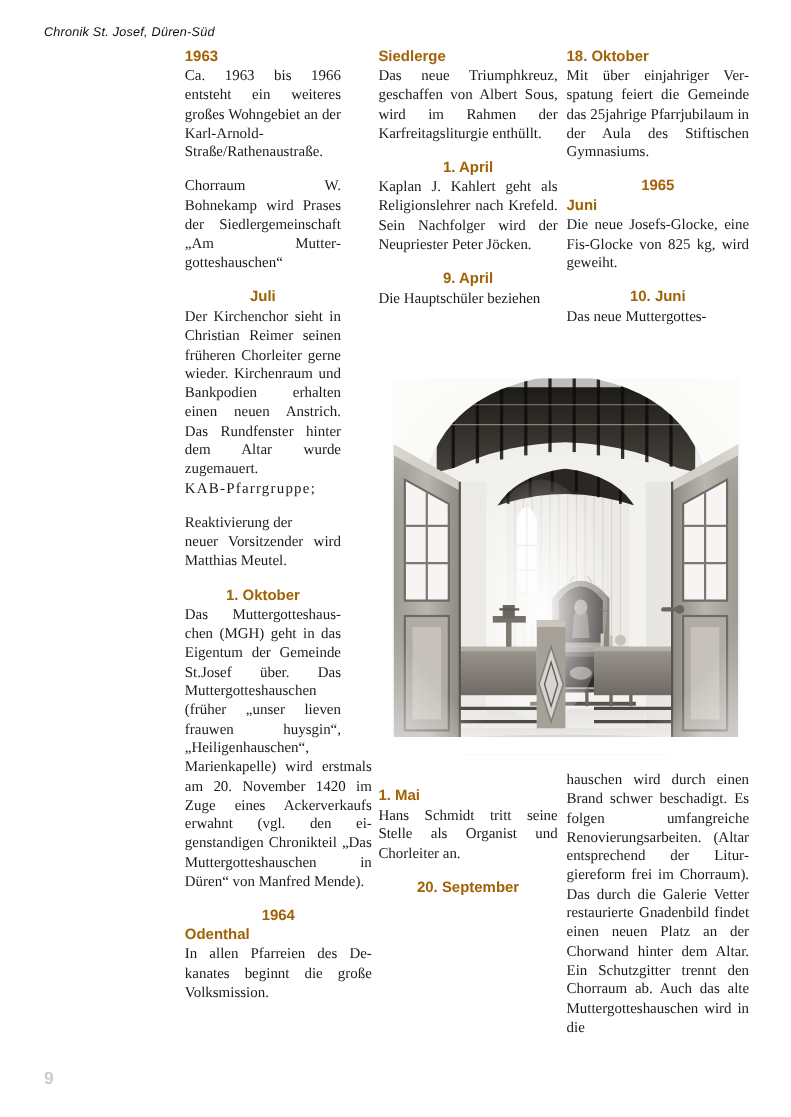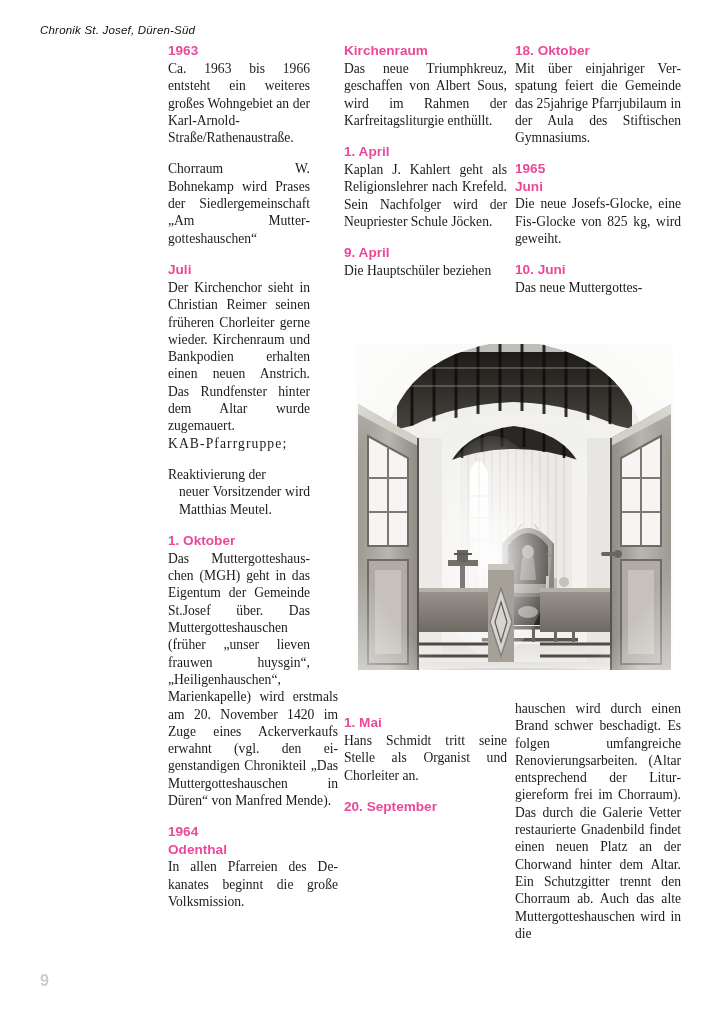--- a/index.html
+++ b/index.html
@@ -42,36 +42,36 @@
 
   
   .col {
     position: absolute;
   }
   .hd {
     font-family: "Liberation Sans", sans-serif;
     font-weight: bold;
     font-size: 13.6px;
     line-height: 17px;
-    color: #ec4899;
+    color: #a16207;
     margin: 0 0 1px 0;
   }
   .hd.tight { margin-bottom: 0; }
   .para {
     font-family: "Liberation Serif", serif;
     font-size: 13.6px;
     line-height: 17.3px;
     text-align: justify;
     text-justify: inter-word;
     margin: 0;
     hyphens: manual;
   }
   .para + .para { margin-top: 14px; }
   .hd + .para { margin-top: 0; }
-  .para + .hd { margin-top: 14px; }
+  .para + .hd { margin-top: 14px; text-align: center; }
   .spaced {
     letter-spacing: 1.1px;
   }
 
   
   #col1 {
     left: 168px;
     top: 42px;
     width: 170px;
   }
@@ -129,36 +129,36 @@
 
   <div class="hd">1963</div>
   <p class="para">Ca. 1963 bis 1966 entsteht ein weiteres großes Wohn­gebiet an der Karl-Arnold-Straße/Rathenaustraße.</p>
   <p class="para">Chorraum W. Bohnekamp wird Prases der Siedlerge­meinschaft „Am Mutter­gotteshauschen“</p>
 
   <div class="hd">Juli</div>
   <p class="para">Der Kirchenchor sieht in Christian Reimer seinen früheren Chorleiter gerne wieder. Kirchenraum und Bankpodien erhal­ten einen neuen An­strich. Das Rundfens­ter hinter dem Altar wurde zugemauert.</p>
 
   <p class="para spaced" style="margin-top:0;">KAB-Pfarrgruppe;</p>
   <p class="para">Reaktivierung der</p>
-  <p class="para" style="margin-top:0;margin-left:11px;">neuer Vorsitzender wird Matthias Meutel.</p>
+  <p class="para" style="margin-top:0;">neuer Vorsitzender wird Matthias Meutel.</p>
 
   <div class="hd">1. Oktober</div>
   <p class="para">Das Muttergotteshaus­chen (MGH) geht in das Eigentum der Ge­meinde St.Josef über. Das Muttergotteshaus­chen (früher „unser lieven frauwen huys­gin“, „Heiligenhaus­chen“, Marienkapelle) wird erstmals am 20. November 1420 im Zuge eines Ackerverkaufs erwahnt (vgl. den ei­genstandigen Chronikteil „Das Muttergotteshaus­chen in Düren“ von Man­fred Mende).</p>
 
   <div class="hd" style="margin-top:14px;">1964</div>
   <div class="hd tight">Odenthal</div>
   <p class="para">In allen Pfarreien des De­kanates beginnt die große Volksmission.</p>
 </div>
 
 <div class="col" id="col2top">
-  <div class="hd">Kirchenraum</div>
+  <div class="hd">Siedlerge</div>
   <p class="para">Das neue Triumphkreuz, geschaffen von Albert Sous, wird im Rahmen der Karfreitagsliturgie enthüllt.</p>
 
   <div class="hd" style="margin-top:14px;">1. April</div>
-  <p class="para">Kaplan J. Kahlert geht als Religionslehrer nach Kre­feld. Sein Nachfolger wird der Neupriester Schule Jö­cken.</p>
+  <p class="para">Kaplan J. Kahlert geht als Religionslehrer nach Kre­feld. Sein Nachfolger wird der Neupriester Peter Jö­cken.</p>
 
   <div class="hd" style="margin-top:14px;">9. April</div>
   <p class="para">Die Hauptschüler beziehen</p>
 </div>
 
 <div class="col" id="col2bottom">
 
   <div class="hd" style="margin-top:14px;">1. Mai</div>
   <p class="para">Hans Schmidt tritt seine Stelle als Organist und Chorleiter an.</p>
 

